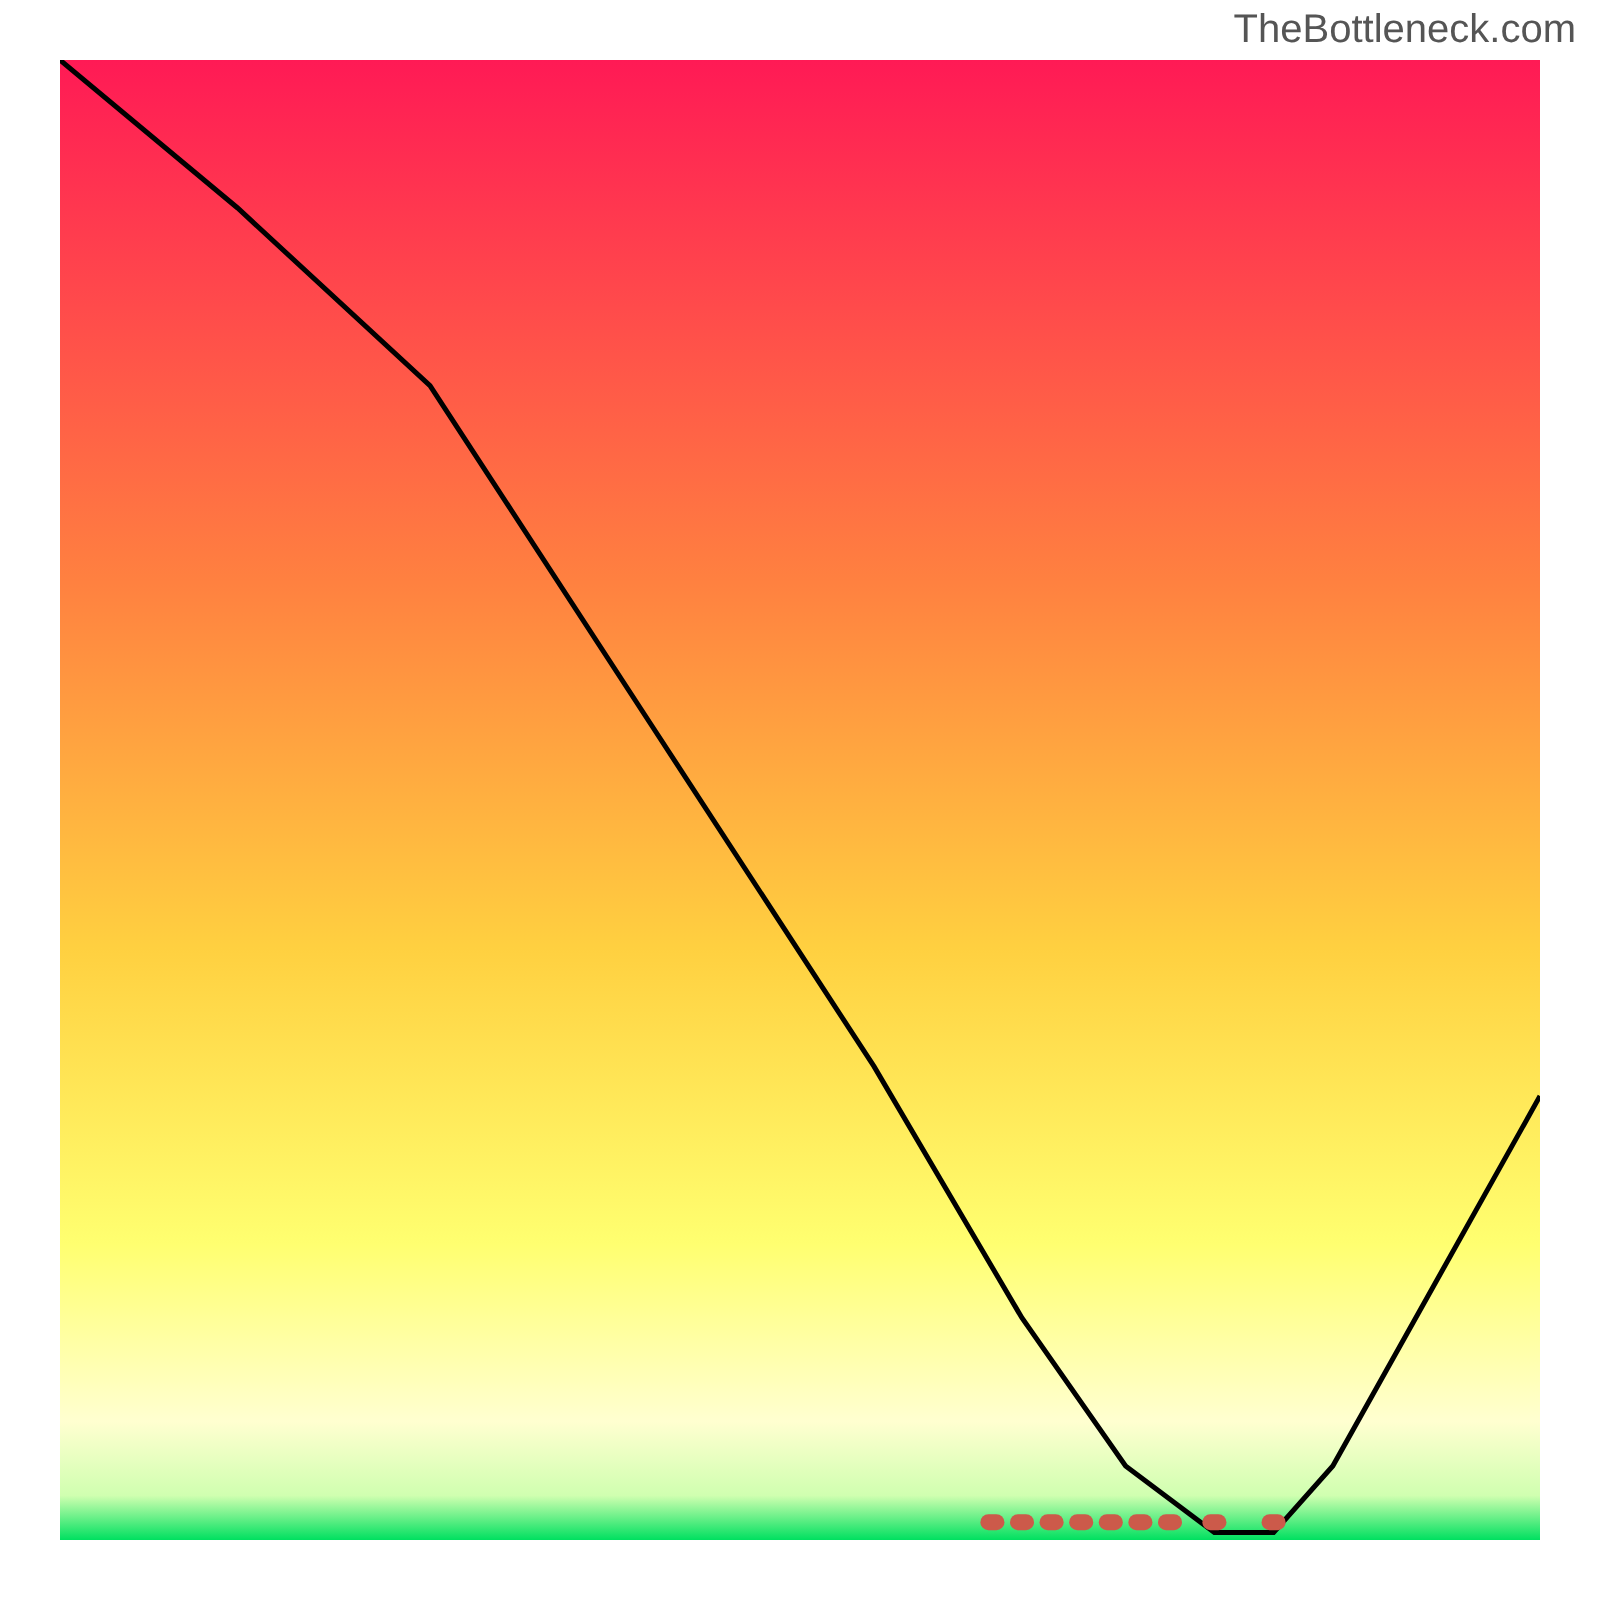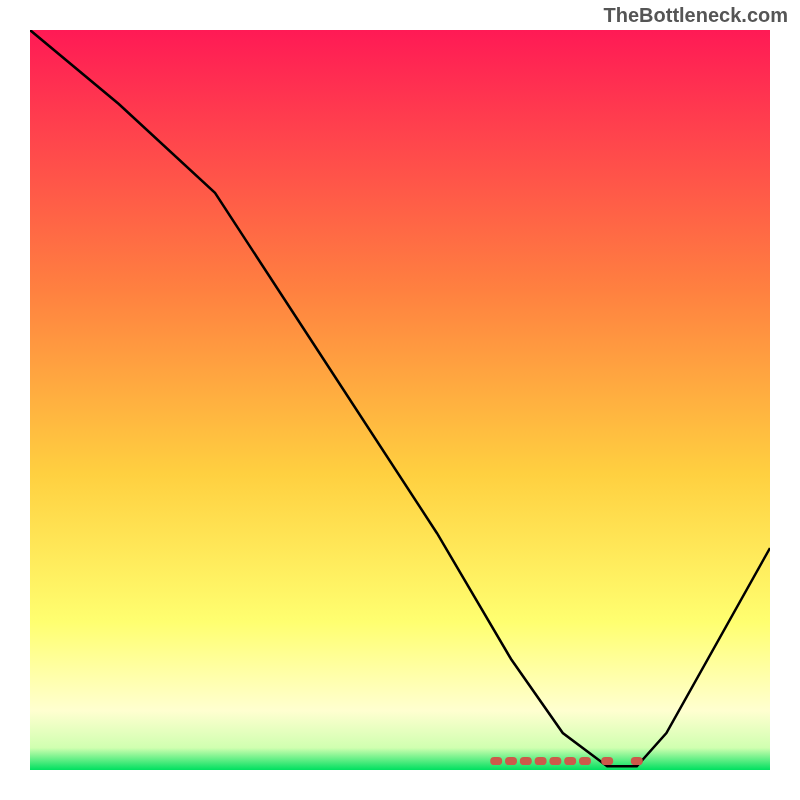--- a/index.html
+++ b/index.html
@@ -9,21 +9,21 @@
     background: #ffffff;
     font-family: Arial, sans-serif;
     position: relative;
     overflow: hidden;
   }
   .watermark {
     position: absolute;
     top: 4px;
     right: 12px;
     font-size: 20px;
-    font-weight: bold;
+    font-weight: normal;
     color: #555555;
     z-index: 10;
   }
   .chart-area {
     position: absolute;
     left: 30px;
     top: 30px;
     width: 740px;
     height: 740px;
   }

